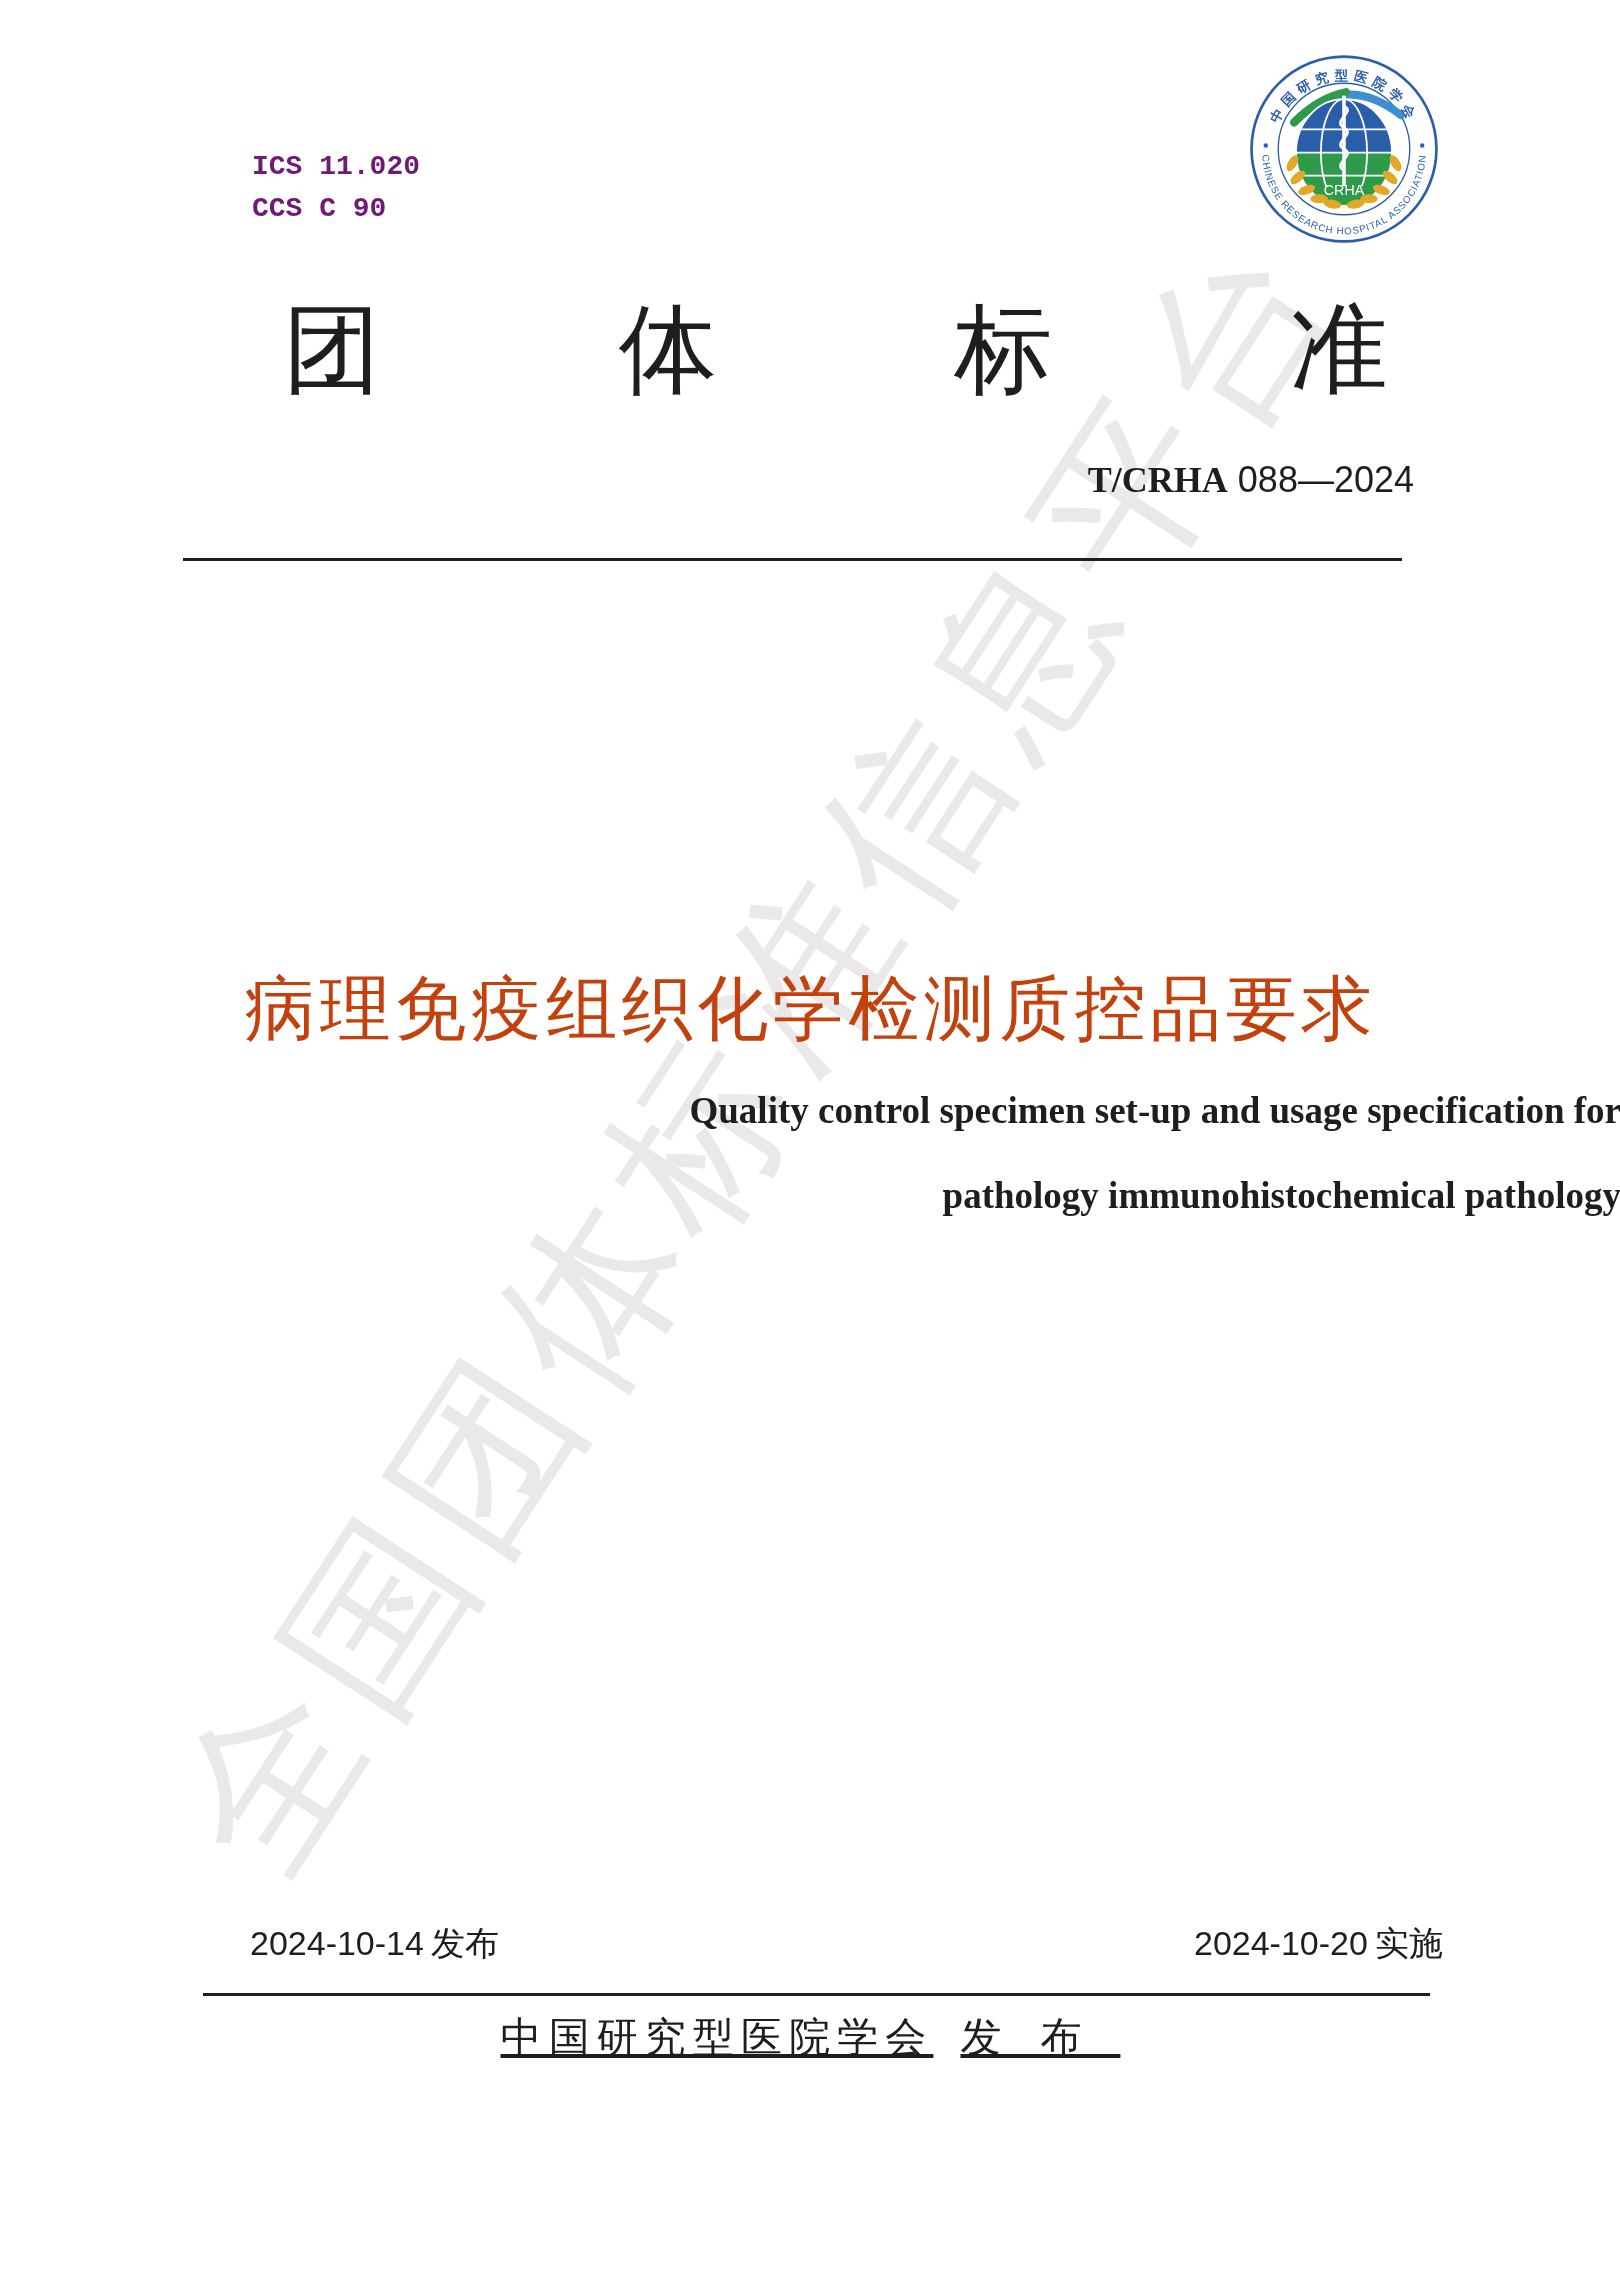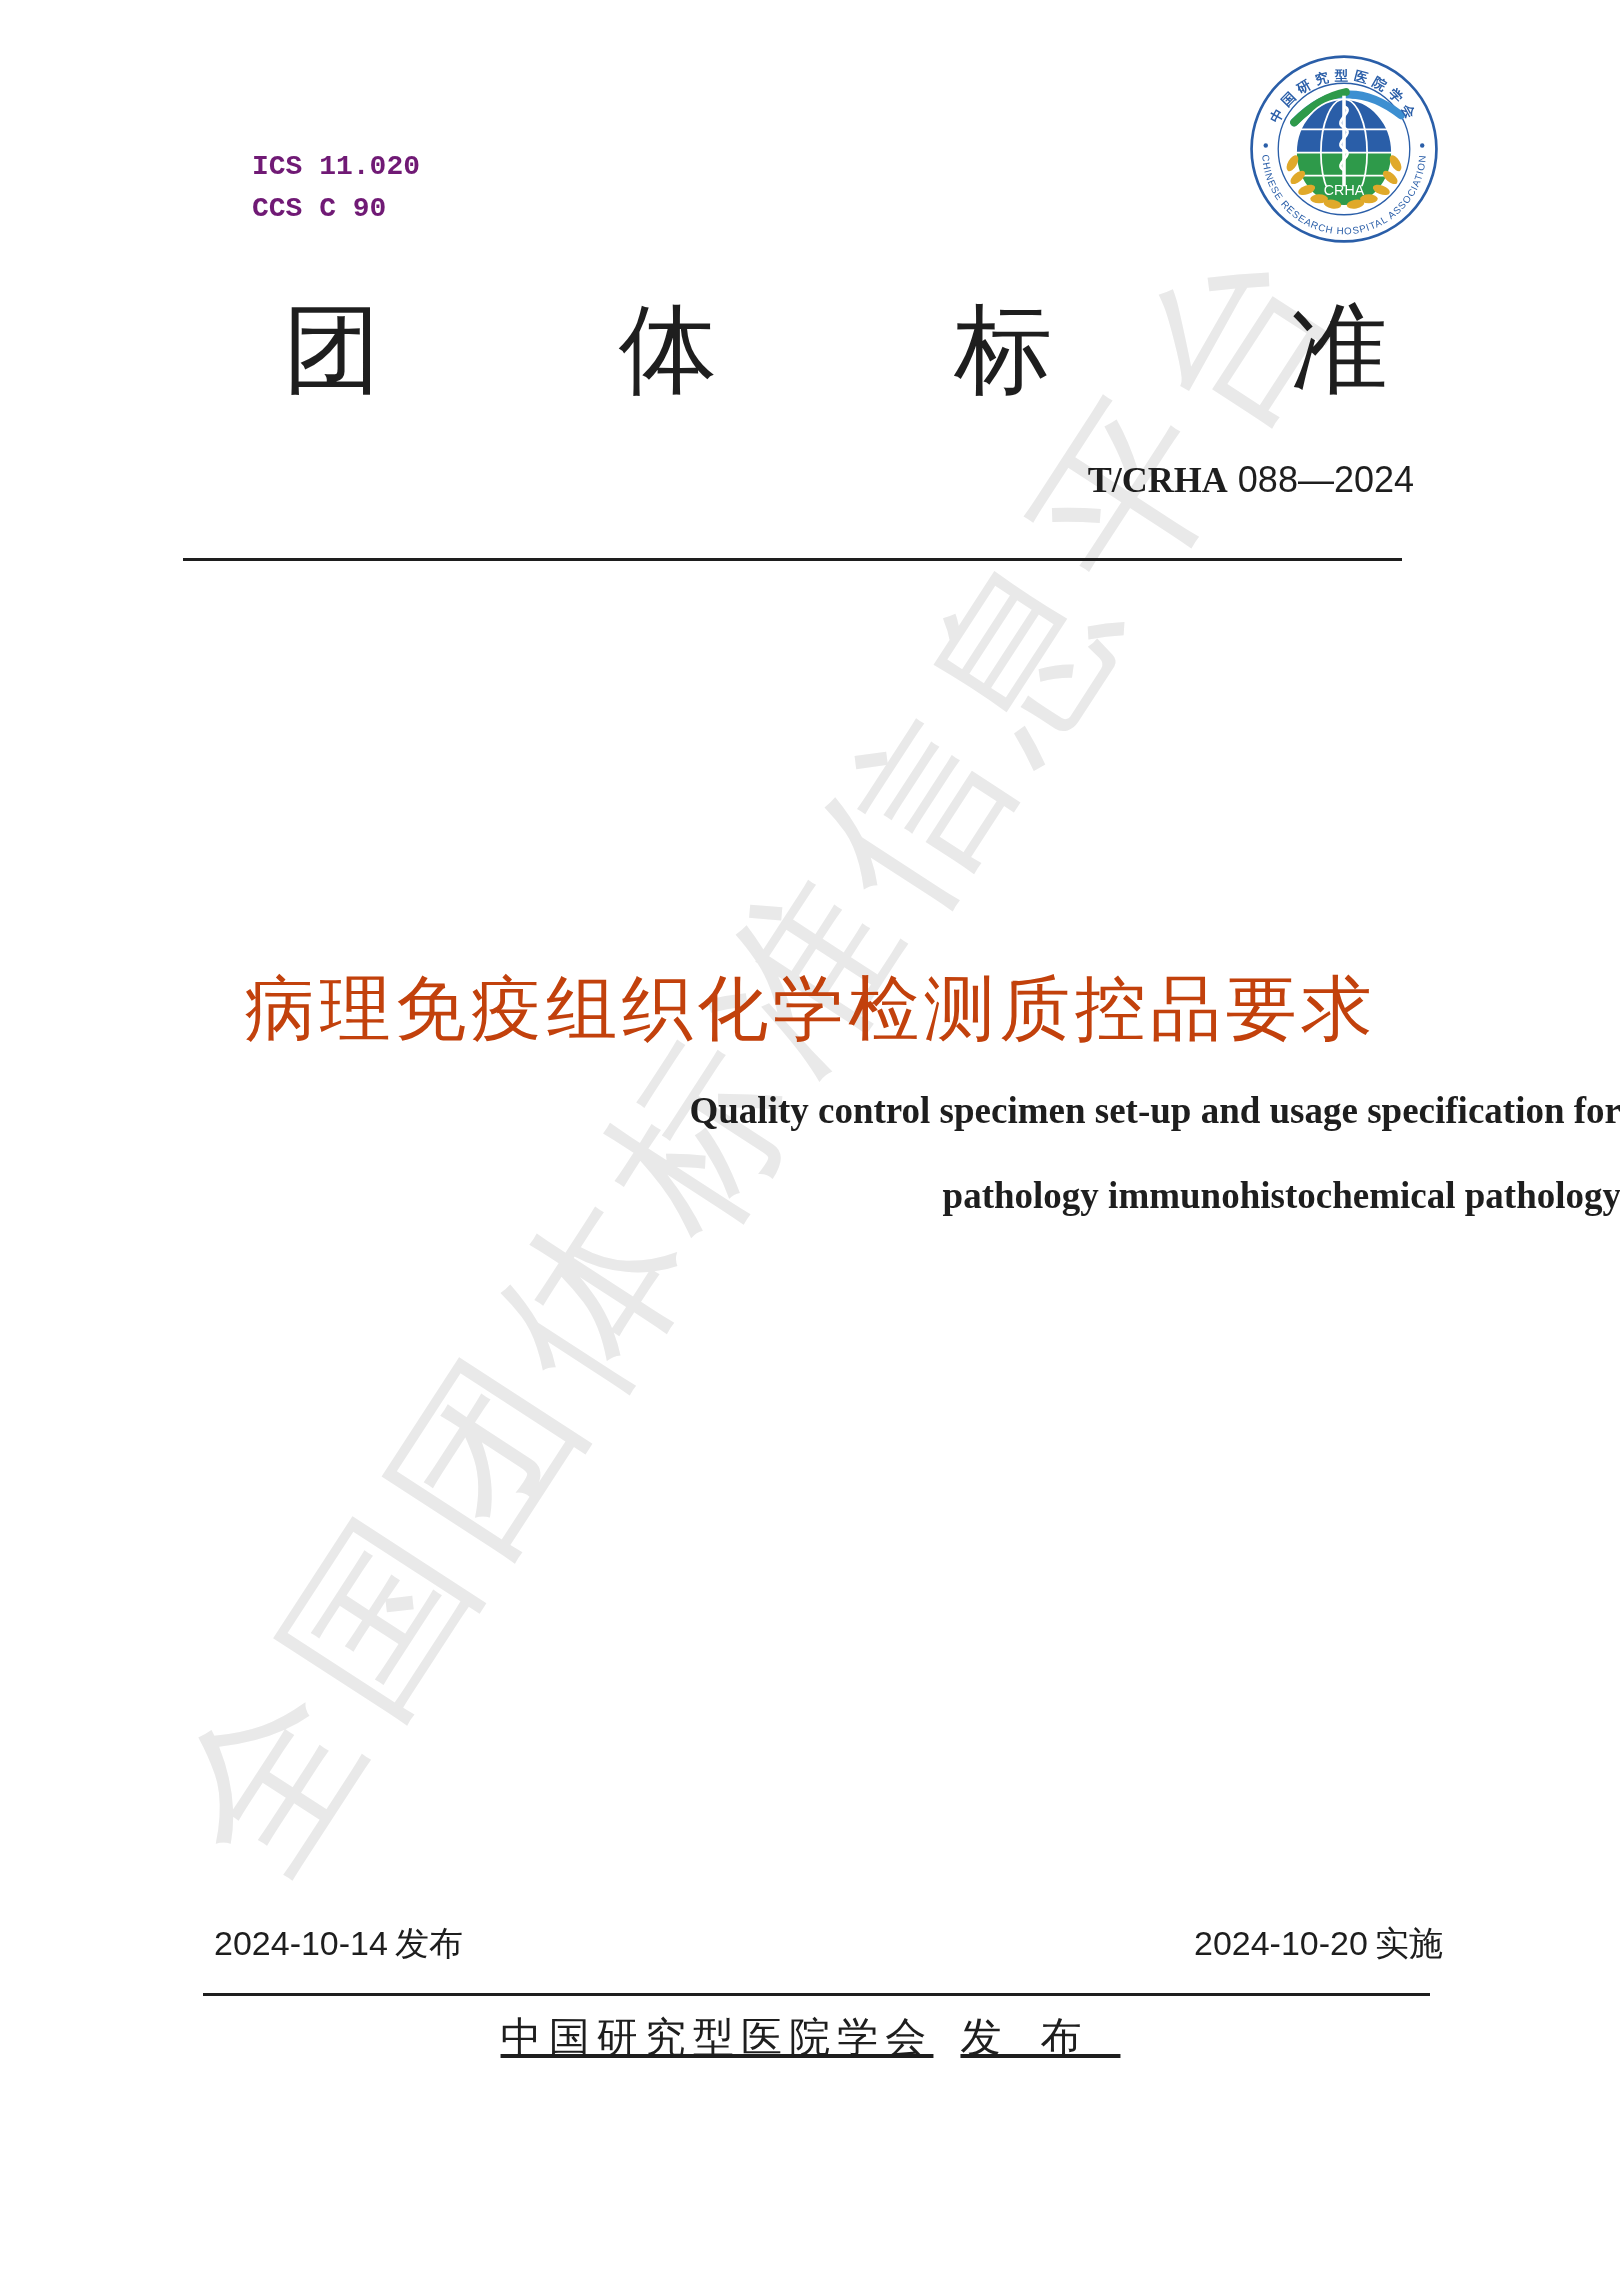--- a/index.html
+++ b/index.html
@@ -132,20 +132,21 @@
     .title-en.l2 { top: 1174px; }
 
     
     .date {
       top: 1923px;
       font-size: 34px;
       line-height: 41px;
       white-space: nowrap;
       color: #1e1e1e;
       font-family: "Liberation Sans", "DejaVu Sans", sans-serif;
+      margin-left: 36px;
     }
     .date-left { left: 214px; }
     .date-right { right: 178px; }
     .date .label { margin-left: 7.1px; font-family: "DejaVu Sans", sans-serif; }
 
     
     .publisher {
       left: 0;
       width: 1621px;
       top: 2012px;

